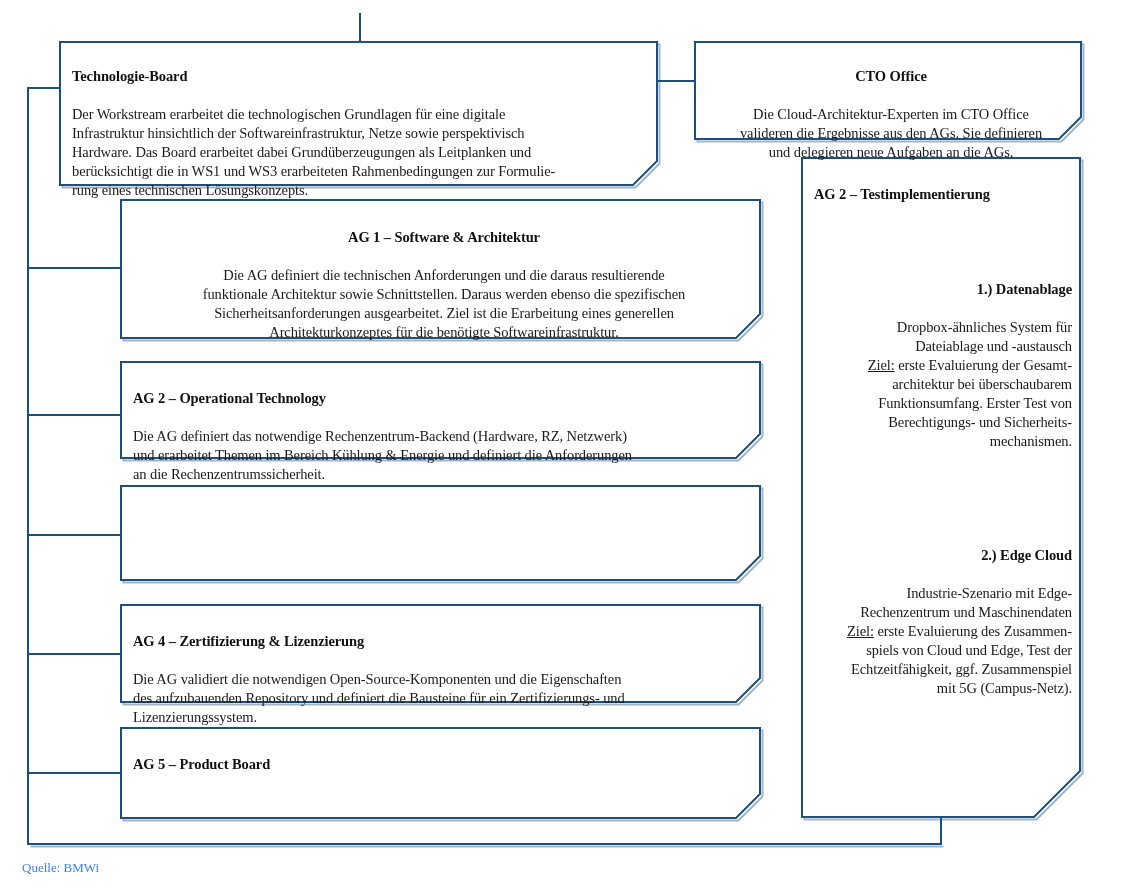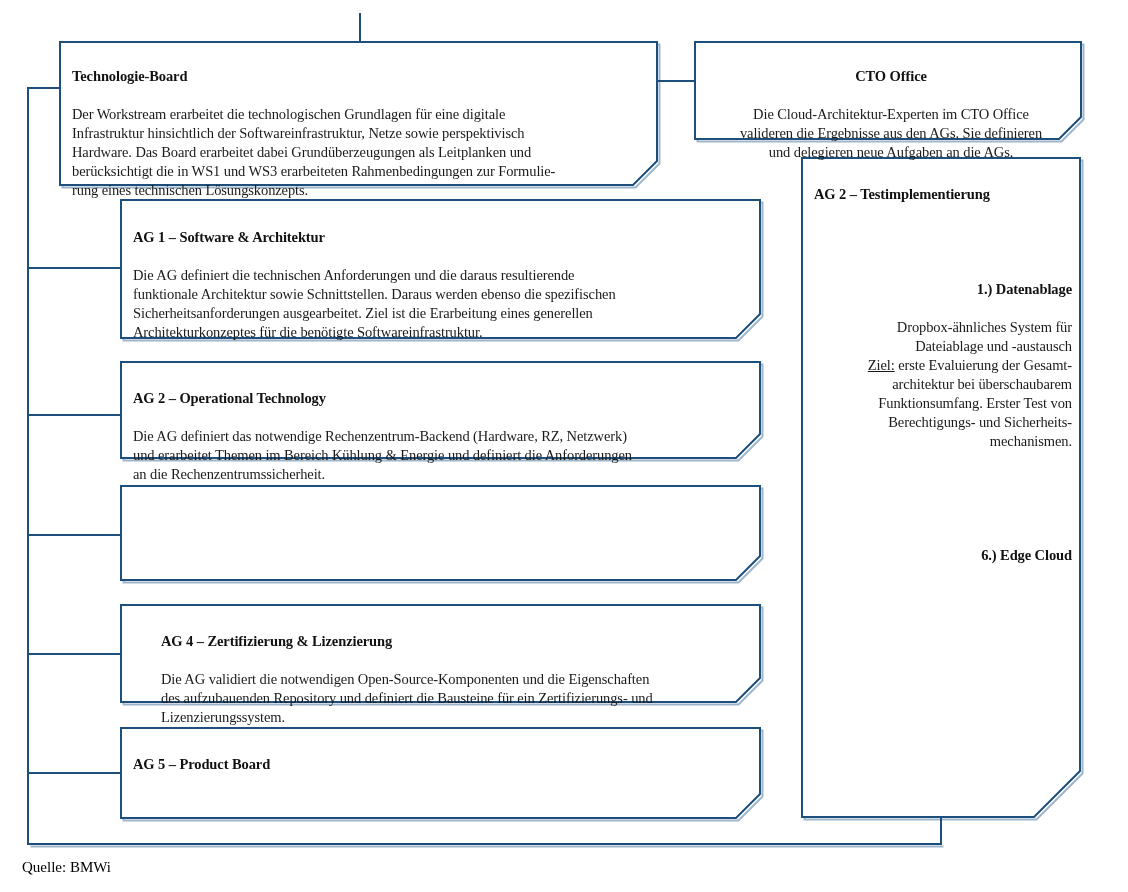--- a/index.html
+++ b/index.html
@@ -23,23 +23,23 @@
     font-weight:bold;
     white-space:pre-line;
     font-size:14.5px;
     line-height:19px;
     color:#111111;
   }
   .ag6-section{margin-top:19px;text-align:right;}
   .u{text-decoration:underline;}
   .source-note{
     position:absolute;
-    font-size:15px;
+    font-size:13px;
     line-height:19px;
-    color:#000000;
+    color:#3b82f6;
   }
 </style>
 </head>
 <body>
 
 <div class="stage">
 
   <svg class="shapes" viewBox="0 0 1128 892" xmlns="http://www.w3.org/2000/svg">
 
     <g transform="translate(2.5,2.5)" fill="none" stroke="#9fb6ca" stroke-width="2">
@@ -86,37 +86,37 @@
 rung eines technischen Lösungskonzepts.</div>
   </div>
 
   <div class="box-text" style="left:707px;top:48px;width:368px;text-align:center;">
     <div class="box-title">CTO Office</div>
     <div>Die Cloud-Architektur-Experten im CTO Office
 valideren die Ergebnisse aus den AGs. Sie definieren
 und delegieren neue Aufgaben an die AGs.</div>
   </div>
 
-  <div class="box-text" style="left:133px;top:209px;width:622px;">
+  <div class="box-text" style="left:133px;top:209px;width:622px;text-align:center;">
     <div class="box-title">AG 1 – Software &amp; Architektur</div>
     <div>Die AG definiert die technischen Anforderungen und die daraus resultierende
 funktionale Architektur sowie Schnittstellen. Daraus werden ebenso die spezifischen
 Sicherheitsanforderungen ausgearbeitet. Ziel ist die Erarbeitung eines generellen
 Architekturkonzeptes für die benötigte Softwareinfrastruktur.</div>
   </div>
 
   <div class="box-text" style="left:133px;top:370px;width:622px;">
     <div class="box-title">AG 2 – Operational Technology</div>
     <div>Die AG definiert das notwendige Rechenzentrum-Backend (Hardware, RZ, Netzwerk)
 und erarbeitet Themen im Bereich Kühlung &amp; Energie und definiert die Anforderungen
 an die Rechenzentrumssicherheit.</div>
   </div>
 
 
-  <div class="box-text" style="left:133px;top:613px;width:622px;margin-left:28px;">
+  <div class="box-text" style="left:133px;top:613px;width:622px;">
     <div class="box-title">AG 4 – Zertifizierung &amp; Lizenzierung</div>
     <div>Die AG validiert die notwendigen Open-Source-Komponenten und die Eigenschaften
 des aufzubauenden Repository und definiert die Bausteine für ein Zertifizierungs- und
 Lizenzierungssystem.</div>
   </div>
 
   <div class="box-text" style="left:133px;top:736px;width:622px;">
     <div class="box-title">AG 5 – Product Board</div>
   </div>
 
@@ -128,21 +128,27 @@
       <div><span>Dropbox-ähnliches System für
 Dateiablage und -austausch</span>
 <span class="u">Ziel:</span><span> erste Evaluierung der Gesamt-
 architektur bei überschaubarem
 Funktionsumfang. Erster Test von
 Berechtigungs- und Sicherheits-
 mechanismen.</span></div>
     </div>
 
     <div class="ag6-section">
-      <div class="box-title">6.) Edge Cloud</div>
+      <div class="box-title">2.) Edge Cloud</div>
+      <div><span>Industrie-Szenario mit Edge-
+Rechenzentrum und Maschinendaten</span>
+<span class="u">Ziel:</span><span> erste Evaluierung des Zusammen-
+spiels von Cloud und Edge, Test der
+Echtzeitfähigkeit, ggf. Zusammenspiel
+mit 5G (Campus-Netz).</span></div>
     </div>
 
     <div class="ag6-section">
       
       
     </div>
   </div>
 
   <div class="source-note" style="left:22px;top:858px;">Quelle: BMWi</div>
 

